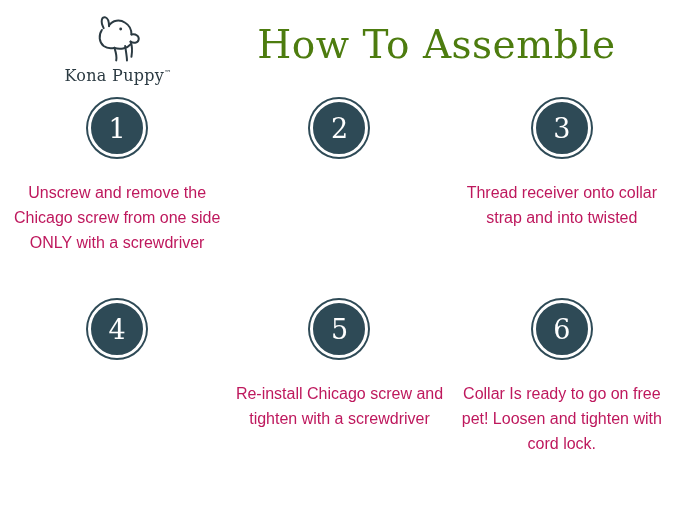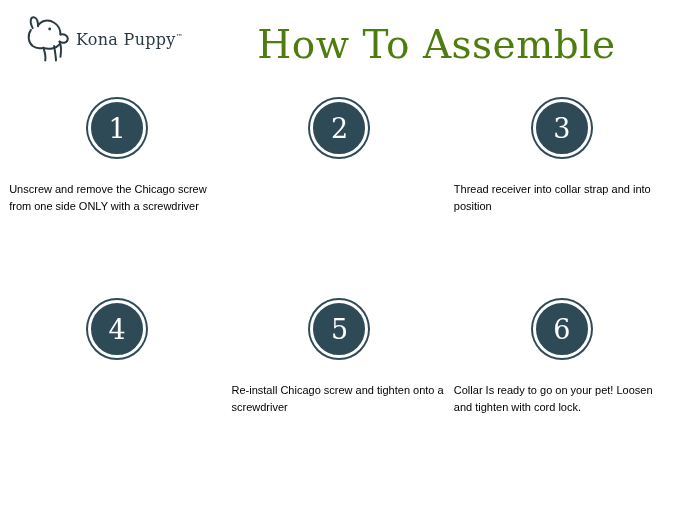--- a/index.html
+++ b/index.html
@@ -26,21 +26,21 @@
     display: flex;
     align-items: flex-start;
     padding: 10px 18px 0 18px;
     height: 95px;
     box-sizing: border-box;
   }
   .brand {
     width: 200px;
     flex: 0 0 200px;
     display: flex;
-    flex-direction: row;
+    flex-direction: column;
     align-items: center;
     padding-top: 2px;
   }
   .brand-mark {
     width: 58px;
     height: 52px;
     display: block;
   }
   .brand-name {
     font-family: "DejaVu Serif", serif;
@@ -93,24 +93,25 @@
     justify-content: center;
     color: #ffffff;
     font-family: "DejaVu Serif", serif;
     font-size: 27px;
     line-height: 1;
     margin-top: 4px;
     box-sizing: border-box;
   }
   .step-text {
     margin-top: 24px;
+    text-align: center;
     font-family: "Liberation Sans", sans-serif;
-    font-size: 11px;
+    font-size: 16px;
     line-height: 1.55;
-    color: #000000;
+    color: #be185d;
     width: 216px;
   }
   .row2 .badge {
     margin-top: 0px;
   }
 </style>
 </head>
 <body>
 
 <div class="page">
@@ -143,31 +144,31 @@
       <div class="badge">1</div>
       <div class="step-text">Unscrew and remove the Chicago screw from one side ONLY with a screwdriver</div>
     </div>
 
     <div class="step">
       <div class="badge">2</div>
     </div>
 
     <div class="step">
       <div class="badge">3</div>
-      <div class="step-text">Thread receiver into collar strap and into position</div>
+      <div class="step-text">Thread receiver onto collar strap and into twisted</div>
     </div>
 
     <div class="step row2">
       <div class="badge">4</div>
     </div>
 
     <div class="step row2">
       <div class="badge">5</div>
-      <div class="step-text">Re-install Chicago screw and tighten onto a screwdriver</div>
+      <div class="step-text">Re-install Chicago screw and tighten with a screwdriver</div>
     </div>
 
     <div class="step row2">
       <div class="badge">6</div>
-      <div class="step-text">Collar Is ready to go on your pet! Loosen and tighten with cord lock.</div>
+      <div class="step-text">Collar Is ready to go on free pet! Loosen and tighten with cord lock.</div>
     </div>
 
   </div>
 </div>
 
 </body></html>

